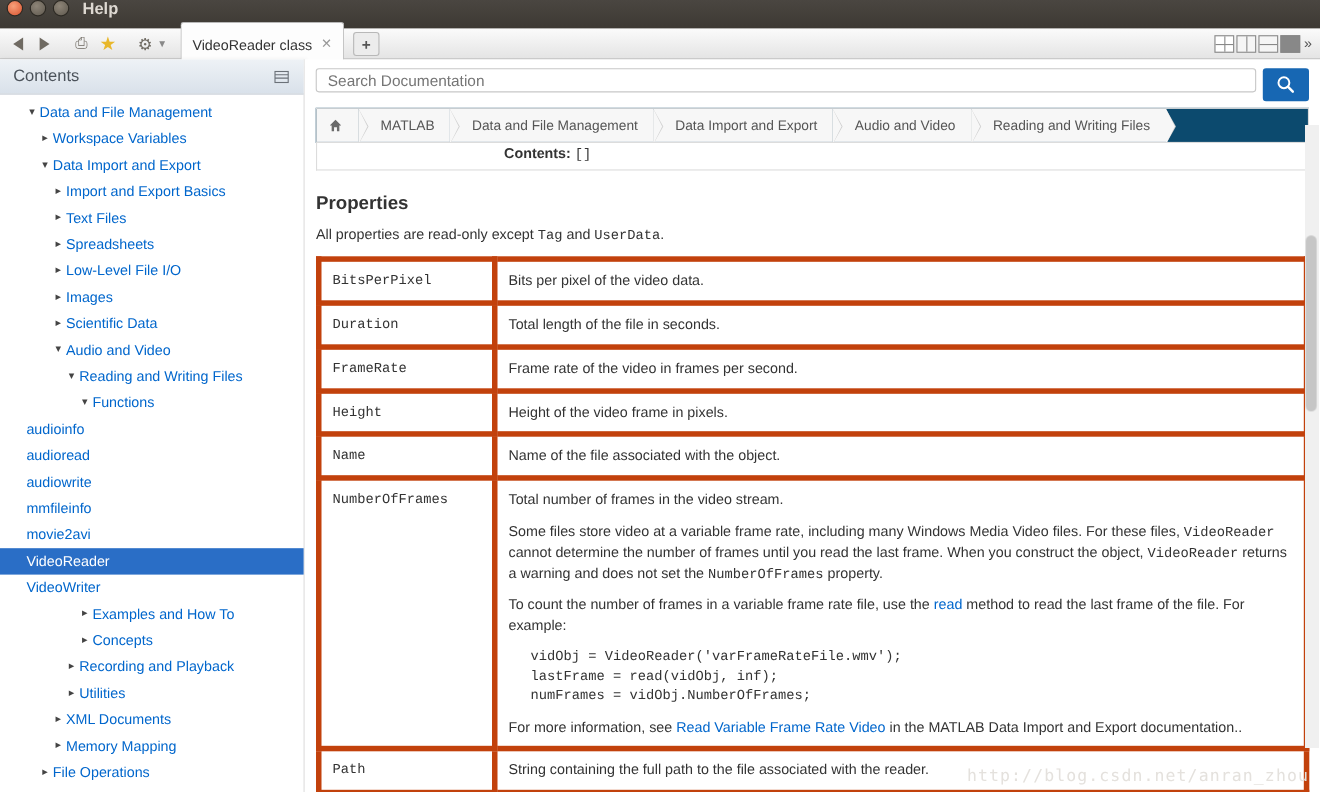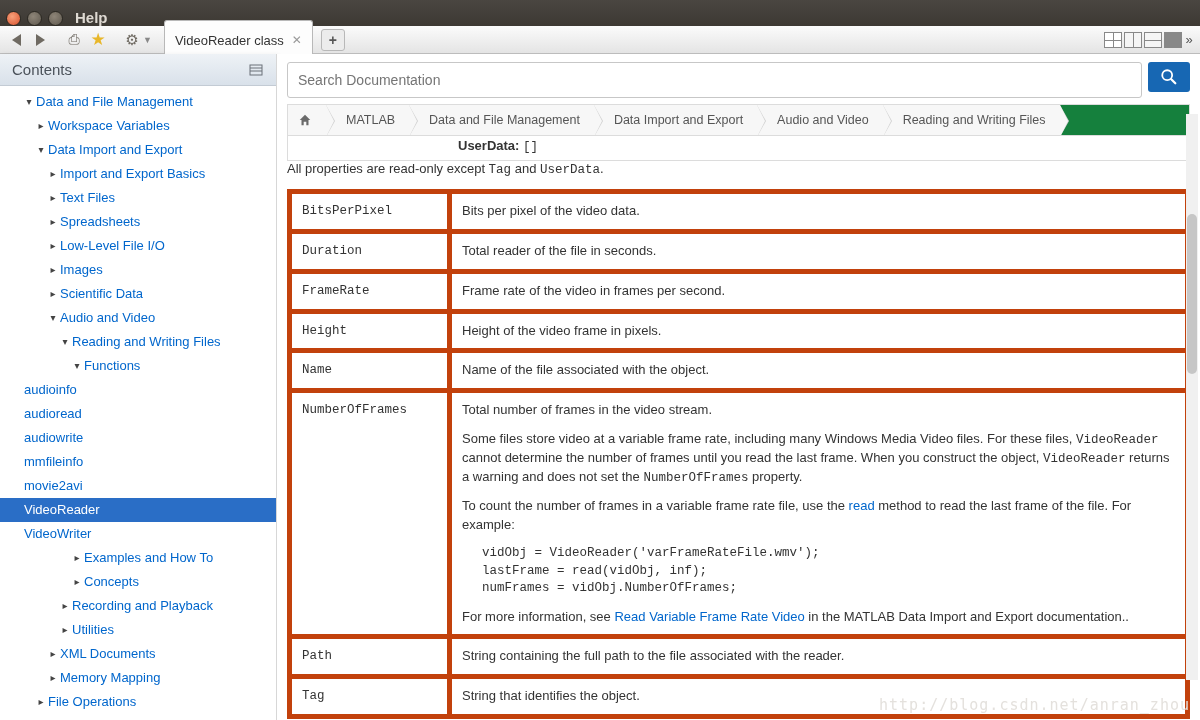--- a/index.html
+++ b/index.html
@@ -1,17 +1,17 @@
 <!DOCTYPE html>
 <html><head>
 <meta charset="utf-8">
 <style>
 * { box-sizing: border-box; margin: 0; padding: 0; }
 body { font-family: Arial, Helvetica, sans-serif; font-size: 13px; color: #333; background: #eeedec; width: 1200px; height: 720px; overflow: hidden; position: relative; }
-.titlebar { height: 26px; background: linear-gradient(#4a4641, #3d3933); display: flex; align-items: flex-end; padding: 0 6px; gap: 6px; }
+.titlebar { height: 26px; background: linear-gradient(#4a4641, #3d3933); display: flex; align-items: flex-start; padding: 0 6px; gap: 6px; }
 .win-btn { width: 15px; height: 15px; border-radius: 50%; border: 1px solid #2b2822; display:inline-block;}
 .win-close { background: radial-gradient(circle at 40% 35%, #f7a07a, #d9522e); }
 .win-min { background: radial-gradient(circle at 40% 35%, #8e8578, #5e584e); }
 .win-max { background: radial-gradient(circle at 40% 35%, #8e8578, #5e584e); }
 .titlebar-text { color: #ded9d2; font-size: 15px; font-weight: bold; margin-left: 6px; }
 .toolbar { height: 28px; background: linear-gradient(#fbfbfb, #e4e4e4); border-bottom: 1px solid #bcbcbc; display: flex; align-items: center; padding: 0 6px; gap: 4px; }
 .tb-btn { width: 20px; height: 20px; display:flex; align-items:center; justify-content:center; cursor:pointer; }
 .tb-sep { width: 6px; }
 .arrow-left { width:0; height:0; border-top:6px solid transparent; border-bottom:6px solid transparent; border-right:9px solid #6f6a62; }
 .arrow-right { width:0; height:0; border-top:6px solid transparent; border-bottom:6px solid transparent; border-left:9px solid #6f6a62; }
@@ -27,24 +27,24 @@
 .tree-item { display:flex; align-items:center; padding:2px 4px 2px 10px; font-size:13px; line-height:20px; cursor:pointer;}
 .tree-label { color:#0066cc; }
 .tree-item.selected { background:#2a6ec6; }
 .tree-item.selected .tree-label { color:#fff; }
 .toggle { width:14px; color:#444; font-size:10px; text-align:center; display:inline-block;}
 .ind0 { padding-left: 22px; } .ind1 { padding-left: 34px; } .ind2 { padding-left: 46px; }
 .ind3 { padding-left: 58px; } .ind4 { padding-left: 70px; }
 .ind6 { }
 .main { flex:1; background:#fff; display:flex; flex-direction:column; position:relative;}
 .search-row { display:flex; padding:8px 10px 6px 10px; gap:6px; }
-.search-input { flex:1; height:36px; border:1px solid #c7c7c7; border-radius:3px; padding:0 10px; font-size:14px; color:#666; }
+.search-input { flex:1; height:22px; border:1px solid #c7c7c7; border-radius:3px; padding:0 10px; font-size:14px; color:#666; }
 .search-btn { width:42px; height:30px; background:#1767b3; border-radius:3px; display:flex; align-items:center; justify-content:center; cursor:pointer; }
 .search-btn svg { fill:#fff; }
-.breadcrumb { height:32px; border:1px solid #dcdcdc; margin:0 10px; display:flex; align-items:center; font-size:12.5px; background:#15803d; overflow:hidden;}
+.breadcrumb { height:32px; border:1px solid #dcdcdc; margin:0 10px; display:flex; align-items:center; font-size:12.5px; background:#0c4a6e; overflow:hidden;}
 .crumb { position:relative; padding:0 14px 0 20px; height:100%; display:flex; align-items:center; color:#555; background:#f7f7f7;}
 .crumb:first-child { padding-left:10px;}
 .crumb::after { content:''; position:absolute; right:-8px; top:0; width:0; height:0; border-top:16px solid transparent; border-bottom:16px solid transparent; border-left:8px solid #f7f7f7; z-index:2;}
 .crumb::before { content:''; position:absolute; right:-9px; top:0; width:0; height:0; border-top:16px solid transparent; border-bottom:16px solid transparent; border-left:9px solid #d0d0d0; z-index:1;}
 .crumb.home::after,.crumb.home::before{display:block;}
 .content { flex:1; overflow:auto; padding:0 10px 20px 10px;}
 .default-bar { border:1px solid #dcdcdc; border-top:none; padding:2px 10px 6px 170px; font-size:13px;}
 h2.section { font-size:17px; font-weight:bold; margin:20px 0 10px 0; color:#333;}
 .subtext { font-size:13px; margin-bottom:12px;}
 code, .mono { font-family: "Courier New", monospace; font-size:12.5px;}
@@ -260,36 +260,37 @@
       <div class="crumb">
           <span>Audio and Video</span>
         </div>
       <div class="crumb">
           <span>Reading and Writing Files</span>
         </div>
     </div>
 
     <div class="content">
       <div class="default-bar">
-        <b>UserData:</b> <span class="mono">[]</span>
+        <b>Contents:</b> <span class="mono">[]</span>
       </div>
 
+      <h2 class="section">Properties</h2>
       <p class="subtext">
         <span>All properties are read-only except </span><code>Tag</code><span> and </span><code>UserData</code><span>.</span>
       </p>
 
       <table class="prop">
         <tbody>
             <tr>
               <td>BitsPerPixel</td>
               <td>Bits per pixel of the video data.</td>
             </tr>
         <tr>
               <td>Duration</td>
-              <td>Total reader of the file in seconds.</td>
+              <td>Total length of the file in seconds.</td>
             </tr>
         <tr>
               <td>FrameRate</td>
               <td>Frame rate of the video in frames per second.</td>
             </tr>
         <tr>
               <td>Height</td>
               <td>Height of the video frame in pixels.</td>
             </tr>
         <tr>

